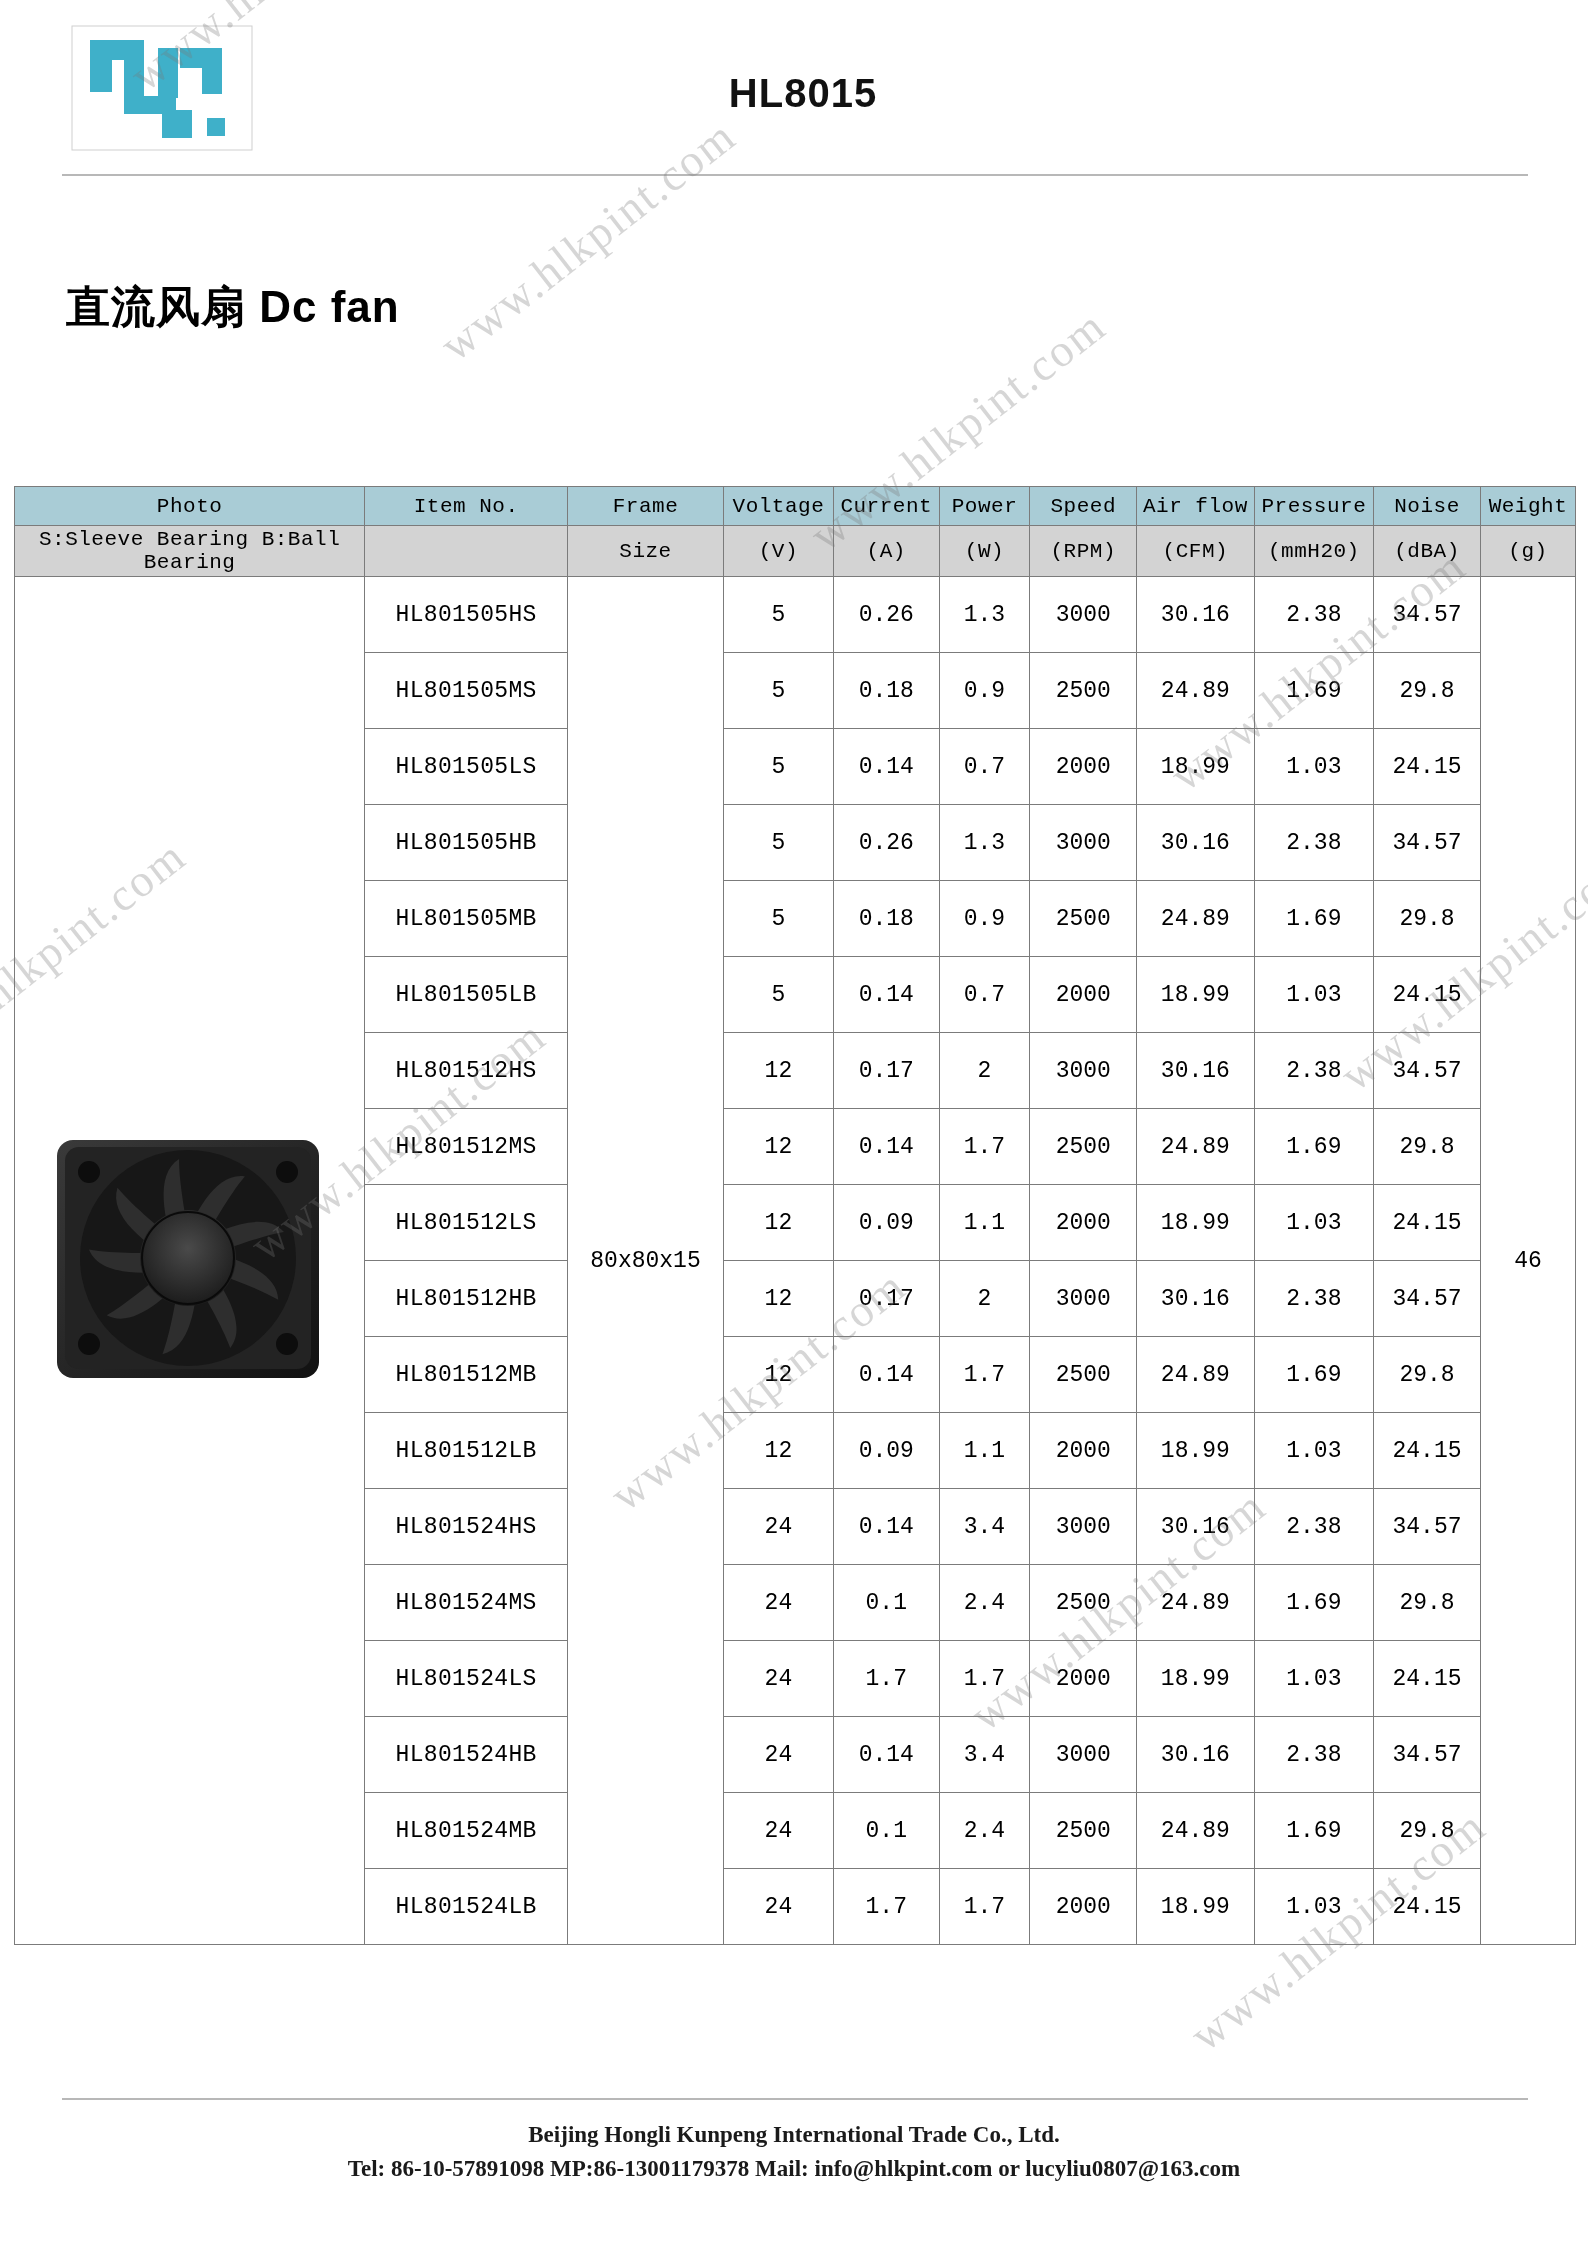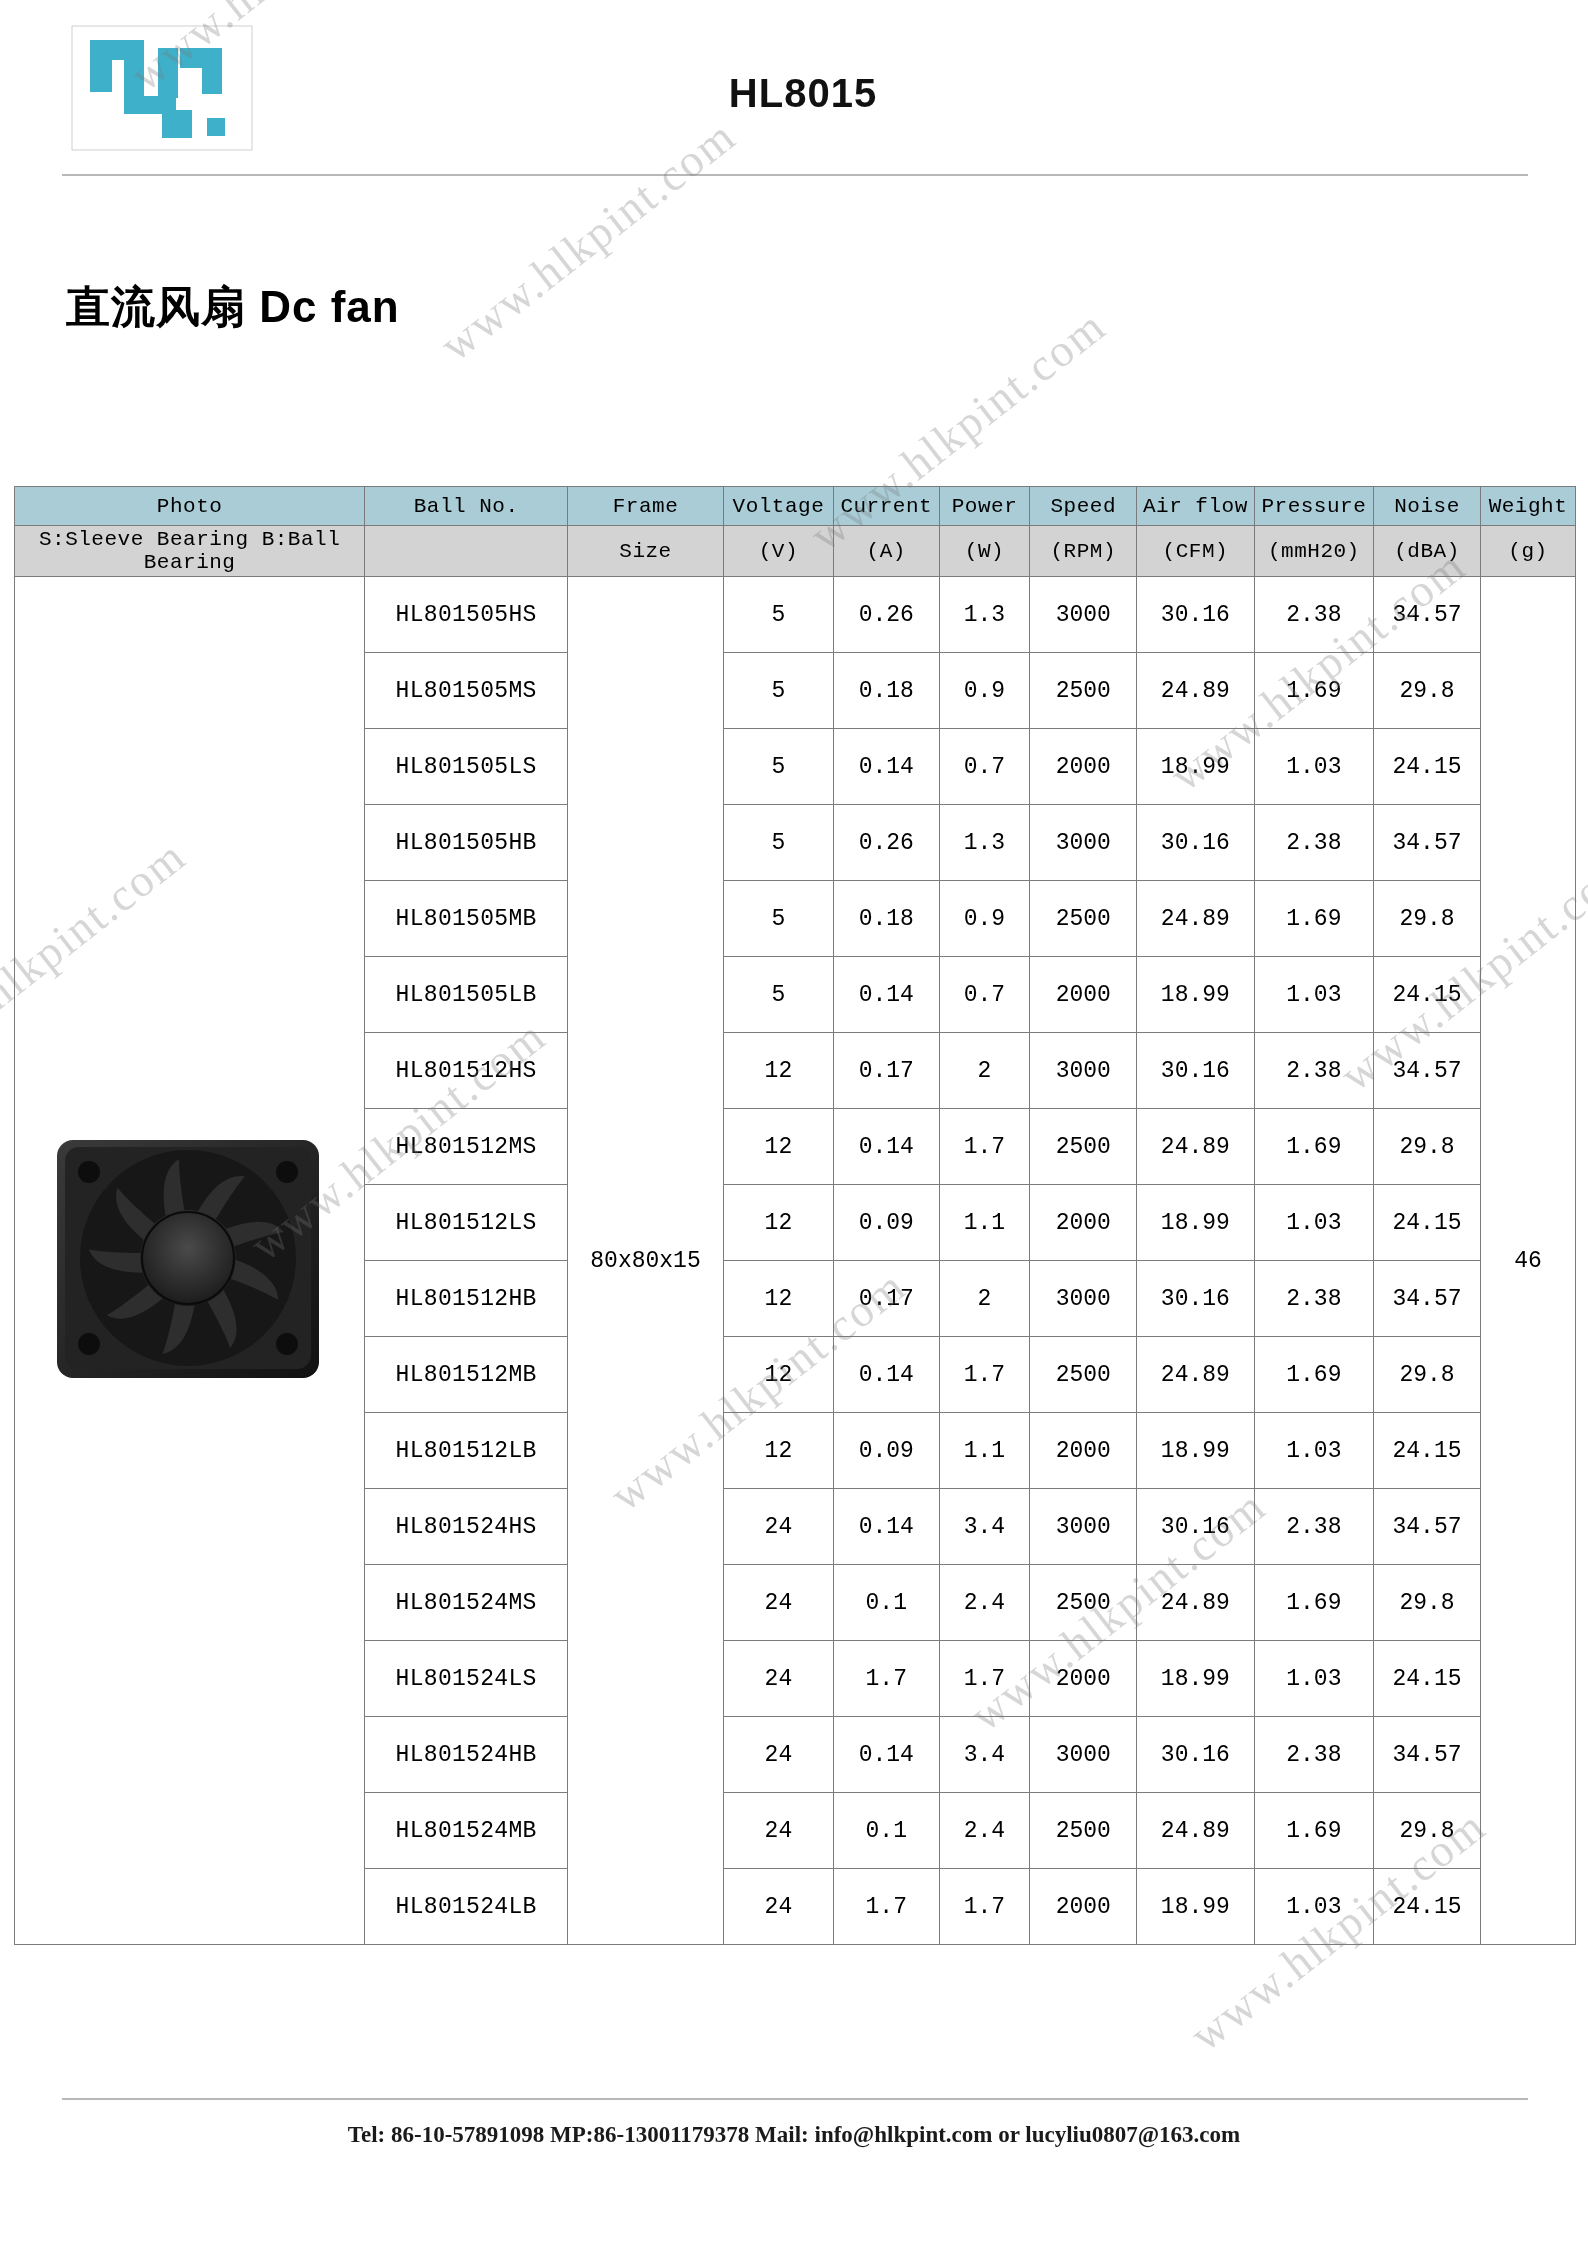--- a/index.html
+++ b/index.html
@@ -199,21 +199,21 @@
       <col style="width:85px">
       <col style="width:100px">
       <col style="width:110px">
       <col style="width:112px">
       <col style="width:100px">
       <col style="width:89px">
     </colgroup>
     <thead>
       <tr>
         <th class="hdr-photo">Photo</th>
-        <th class="hdr-blue">Ball No.</th>
+        <th class="hdr-blue">Item No.</th>
         <th class="hdr-blue">Frame</th>
         <th class="hdr-blue">Voltage</th>
         <th class="hdr-blue">Current</th>
         <th class="hdr-blue">Power</th>
         <th class="hdr-blue">Speed</th>
         <th class="hdr-blue">Air flow</th>
         <th class="hdr-blue">Pressure</th>
         <th class="hdr-blue">Noise</th>
         <th class="hdr-blue">Weight</th>
       </tr>
@@ -461,20 +461,21 @@
         <td>2000</td>
         <td>18.99</td>
         <td>1.03</td>
         <td>24.15</td>
       </tr>
     </tbody>
   </table>
 
   <div class="footer-rule"></div>
   <div class="footer">
+    <div>Beijing Hongli Kunpeng International Trade Co., Ltd.</div>
     <div>Tel: 86-10-57891098  MP:86-13001179378  Mail: info@hlkpint.com or lucyliu0807@163.com</div>
   </div>
 
   <div class="wm" style="left:120px; top:60px;">www.hlkpint.com</div>
   <div class="wm" style="left:430px; top:330px;">www.hlkpint.com</div>
   <div class="wm" style="left:800px; top:520px;">www.hlkpint.com</div>
   <div class="wm" style="left:1160px; top:760px;">www.hlkpint.com</div>
   <div class="wm" style="left:1330px; top:1060px;">www.hlkpint.com</div>
   <div class="wm" style="left:-120px; top:1050px;">www.hlkpint.com</div>
   <div class="wm" style="left:240px; top:1230px;">www.hlkpint.com</div>

